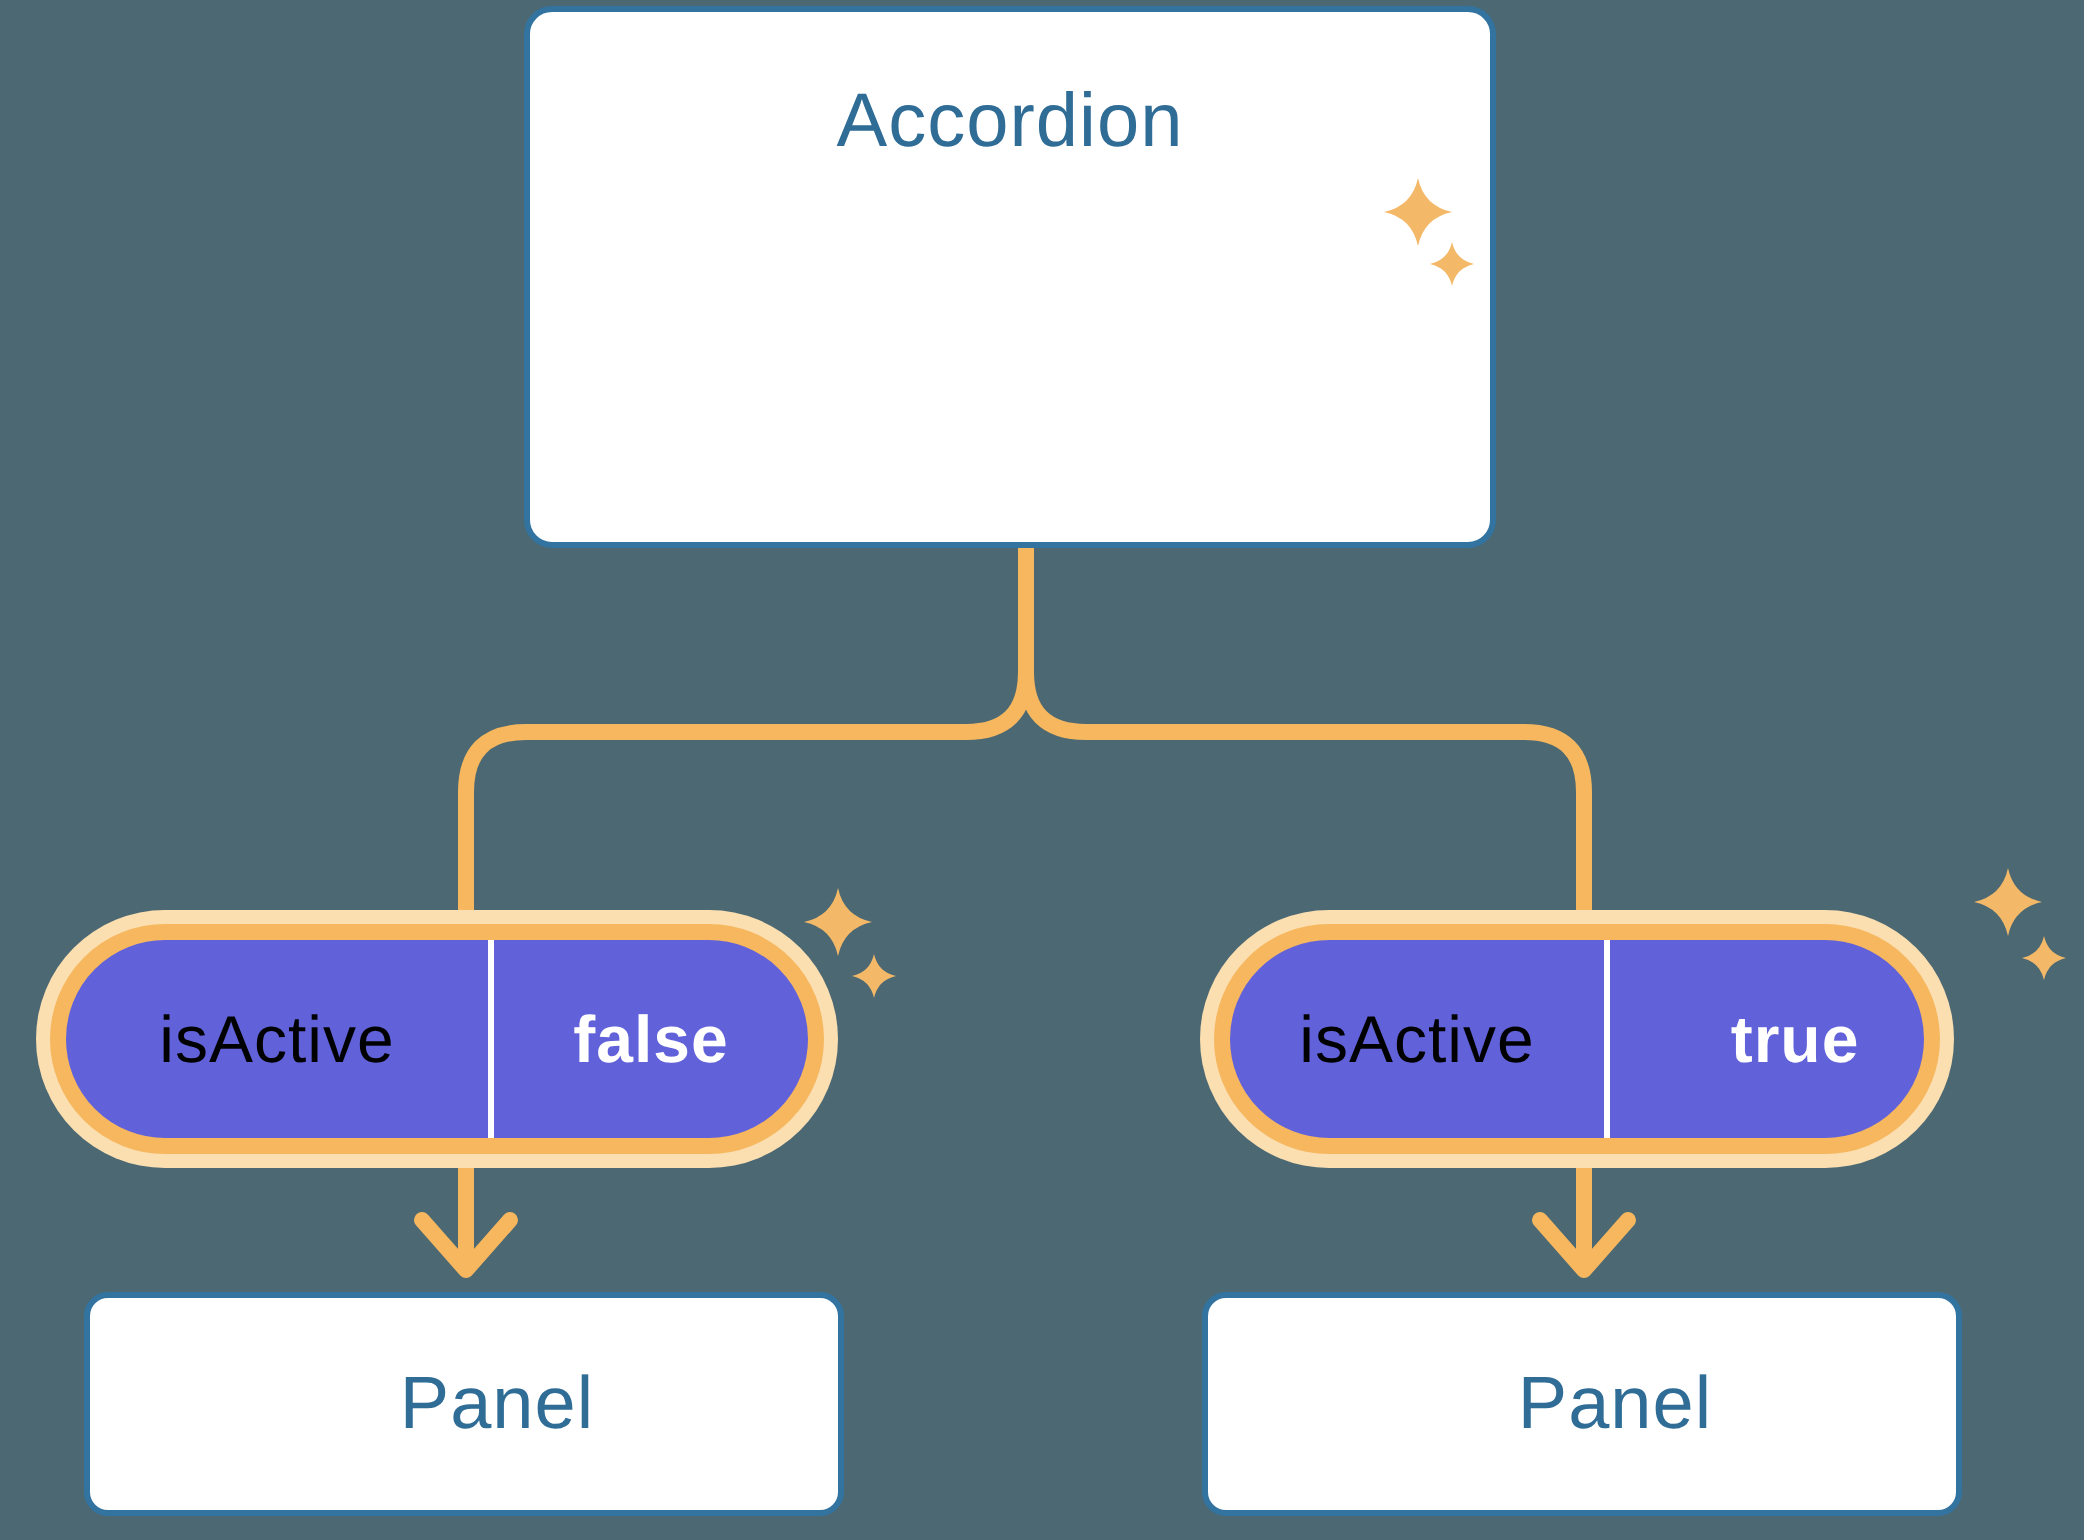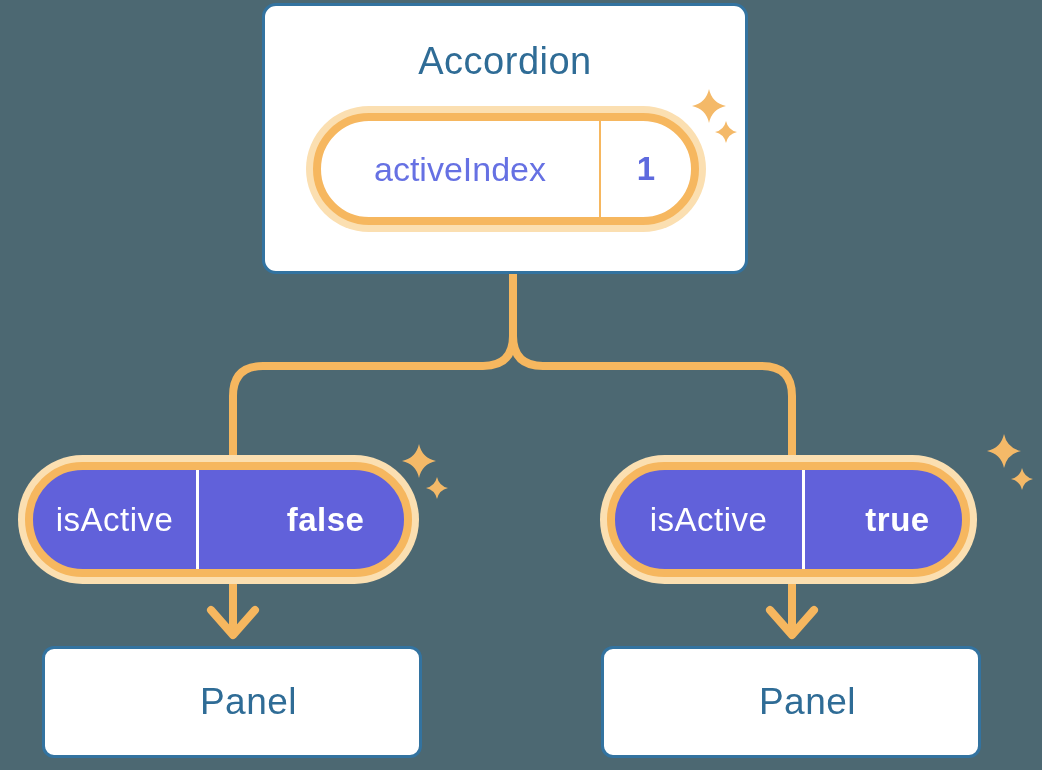--- a/index.html
+++ b/index.html
@@ -34,24 +34,24 @@
     border:8px solid #F6B75F; border-radius:70px; overflow:hidden;
     box-shadow:0 0 0 7px #FBDFB1;
   }
   .seg { display:flex; align-items:center; justify-content:center; }
 
   .state-pill { left:313px; top:113px; width:386px; height:112px; background:#FFFFFF; }
   .state-pill .seg-name  { flex:1; font-size:34px; color:#6671E3; }
   .state-pill .seg-value { width:90px; border-left:2px solid #F6B75F; font-size:33px; font-weight:700; color:#5E6ADE; }
 
   .prop-pill { background:#6161DA; }
-  .prop-pill .seg-name  { flex:1; font-size:33px; color:#ffffff; letter-spacing:0.5px; }
+  .prop-pill .seg-name  { flex:1; font-size:33px; color:#000000; letter-spacing:0.5px; }
   .prop-pill .seg-value { border-left:3px solid #FFFFFF; font-size:33px; font-weight:700; color:#FFFFFF; letter-spacing:0.5px; }
   .prop-pill-left  { left:25px;  top:462px; width:387px; height:115px; }
-  .prop-pill-left .seg-value { width:157px;padding-left:48px; }
+  .prop-pill-left .seg-value { width:157px; }
   .prop-pill-right { left:607px; top:462px; width:363px; height:115px; }
   .prop-pill-right .seg-value { width:129px;padding-left:28px; }
 
   .stroke-line { stroke:#F6B75F; stroke-width:8; fill:none; }
   .round { stroke-linecap:round; stroke-linejoin:round; }
   .sparkle { fill:#F4B968; }
 </style>
 </head>
 <body>
 
@@ -67,24 +67,20 @@
     <g>
       <path class="stroke-line" d="M792 578 L792 630"></path>
       <path class="stroke-line round" d="M770 610 L792 635 L814 610"></path>
     </g>
   </svg>
 
   <div class="card accordion-card">
     <div class="accordion-title">Accordion</div>
   </div>
 
-  <div class="pill state-pill">
-    <div class="seg seg-name">activeIndex</div>
-    <div class="seg seg-value">1</div>
-  </div>
 
   <div class="pill prop-pill prop-pill-left">
     <div class="seg seg-name">isActive</div>
     <div class="seg seg-value">false</div>
   </div>
 
   <div class="pill prop-pill prop-pill-right">
     <div class="seg seg-name">isActive</div>
     <div class="seg seg-value">true</div>
   </div>

